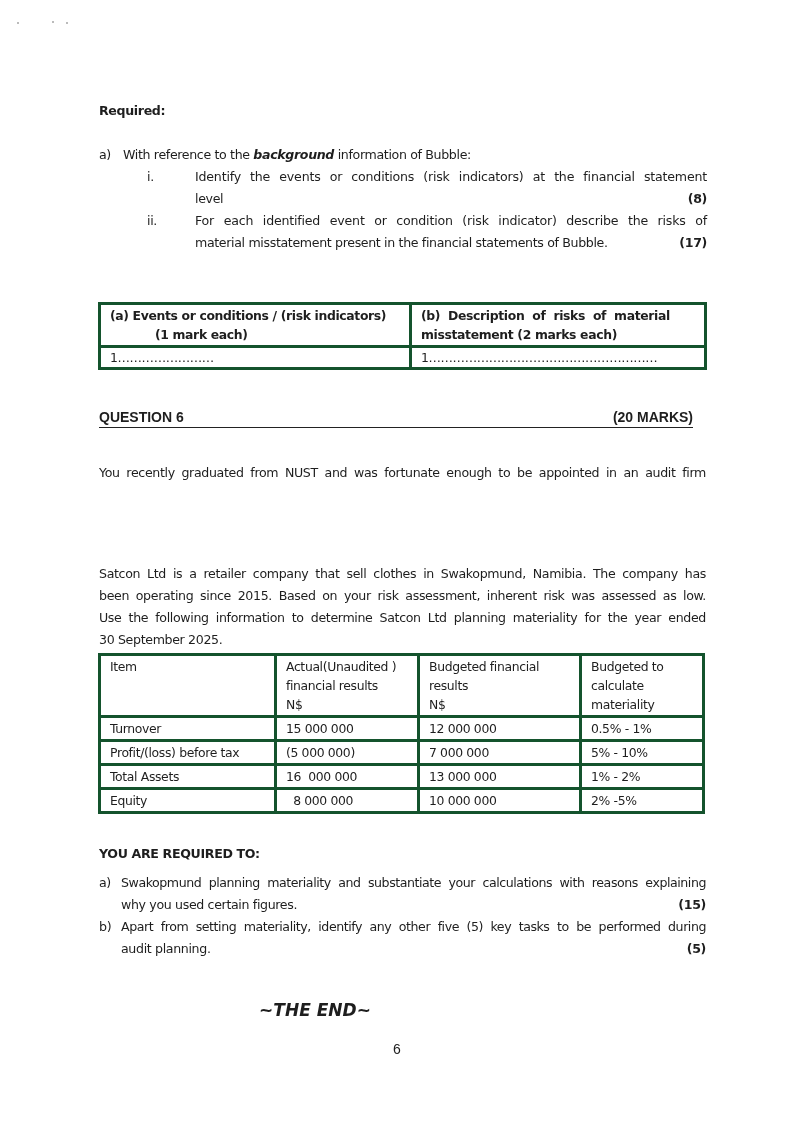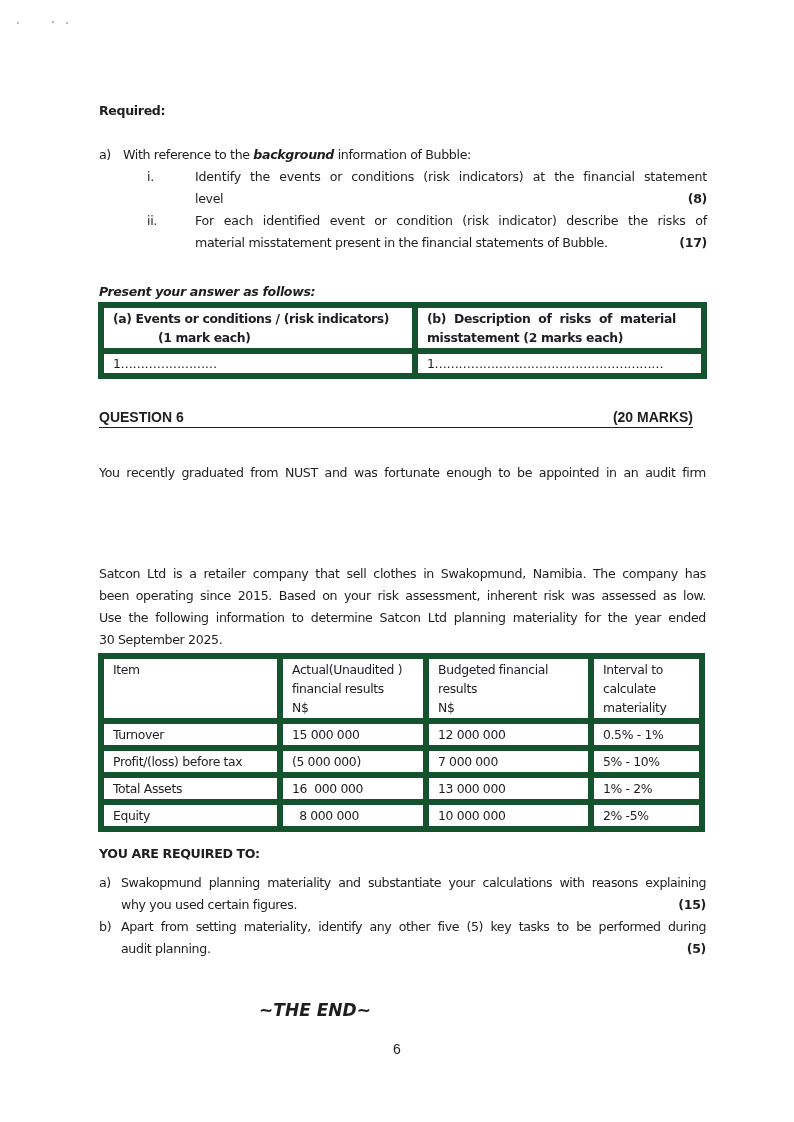--- a/index.html
+++ b/index.html
@@ -5,21 +5,21 @@
   html, body { margin:0; padding:0; background:#ffffff; }
   body { width:794px; height:1122px; position:relative; overflow:hidden;
          font-family:"Liberation Sans", sans-serif; color:#1e1e1e; font-size:14px; }
   .page { position:absolute; left:0; top:0; width:794px; height:1122px; }
   .abs { position:absolute; }
   .body-text { font-family:"DejaVu Sans", sans-serif; font-size:12.6px; line-height:22px; letter-spacing:-0.35px; }
   .bold { font-weight:bold; }
   .right { position:absolute; right:0; }
   .row { position:relative; }
   table.grid { border-collapse:collapse; position:absolute; font-family:"DejaVu Sans", sans-serif; font-size:12.4px; letter-spacing:-0.35px; }
-  table.grid td { border:6px solid #14532d; vertical-align:top; padding:1px 9px; line-height:19px; }
+  table.grid td { border:3px solid #14532d; vertical-align:top; padding:1px 9px; line-height:19px; }
   .q-heading { font-family:"Liberation Sans", sans-serif; font-weight:bold; font-size:14px; }
   .underline-line { position:absolute; height:1px; background:#222; }
   .speck { position:absolute; width:2px; height:2px; background:#bbb; }
 </style>
 </head>
 <body>
 
 <div class="page">
 
   <div class="speck" style="left:17px;top:22px;"></div>
@@ -44,21 +44,20 @@
 
   <div class="abs body-text" style="left:147px;top:210px;width:560px;">
     <span class="abs" style="left:0;text-align:center;">ii.</span>
     <div style="margin-left:48px;text-align:justify;text-align-last:justify;letter-spacing:-0.2px;">For each identified event or condition (risk indicator) describe the risks of</div>
     <div class="row" style="margin-left:48px;">
       <span>material misstatement present in the financial statements of Bubble.</span>
       <span class="right bold">(17)</span>
     </div>
   </div>
 
-  <div class="abs body-text bold" style="left:99px;top:281px;font-style:italic;">Present your answer as follows:</div>
 
   <table class="grid" style="left:98px;top:302px;width:609px;">
     <tbody>
         <tr>
       <td class="bold" style="width:290px;">
         <div>(a) Events or conditions / (risk indicators)</div>
         <div style="padding-left:45px;">(1 mark each)</div>
       </td>
       <td class="bold">
         <div style="white-space:pre;">(b)  Description  of  risks  of  material</div>
@@ -99,21 +98,21 @@
         <div>Actual(Unaudited )</div>
         <div>financial results</div>
         <div>N$</div>
       </td>
       <td style="width:141px;">
         <div>Budgeted financial</div>
         <div>results</div>
         <div>N$</div>
       </td>
       <td>
-        <div>Interval to calculate</div>
+        <div>Budgeted to calculate</div>
         <div>materiality</div>
       </td>
     </tr>
     <tr>
       <td>Turnover</td>
       <td>15 000 000</td>
       <td>12 000 000</td>
       <td>0.5% - 1%</td>
     </tr>
     <tr>

